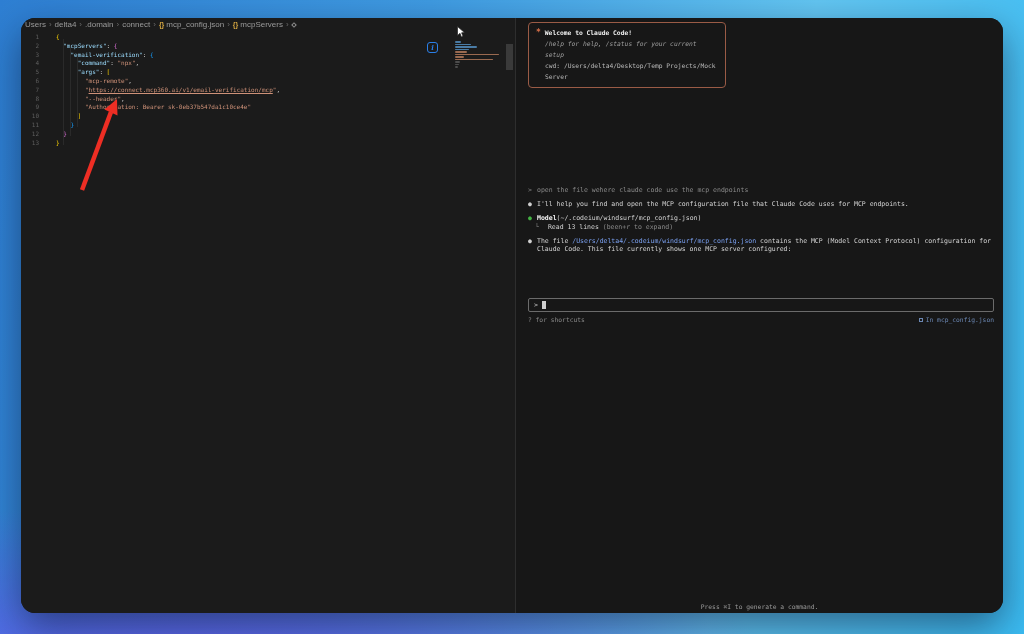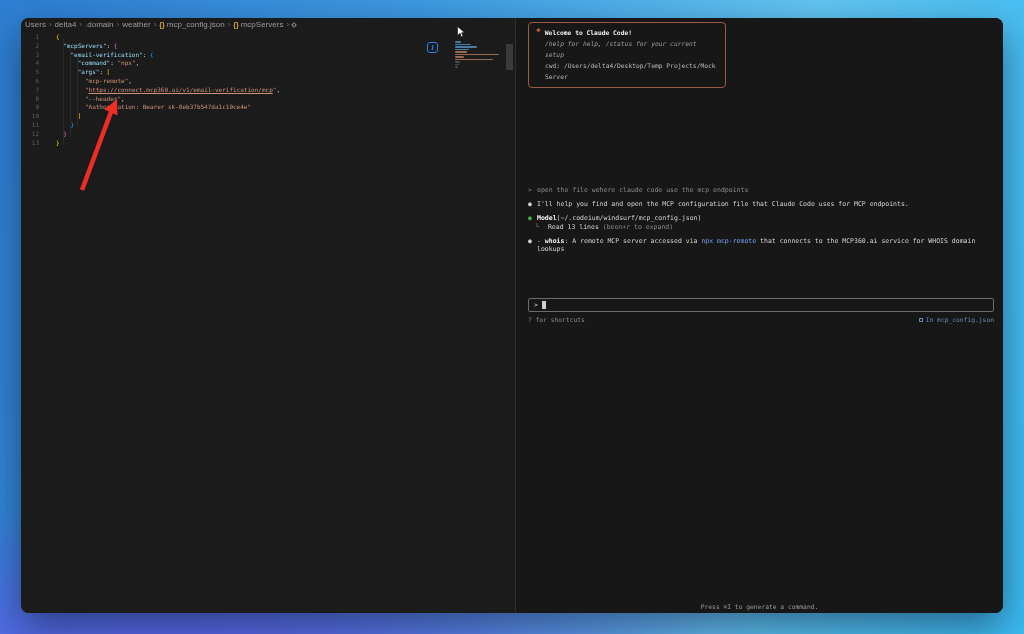--- a/index.html
+++ b/index.html
@@ -5,21 +5,21 @@
   * { margin:0; padding:0; box-sizing:border-box; }
   html,body { width:1024px; height:634px; overflow:hidden; }
   body {
     font-family:"DejaVu Sans Mono","Liberation Mono",monospace;
     background:
       radial-gradient(950px 320px at 20% 110%, rgba(109,83,240,.96) 0%, rgba(109,83,240,0) 62%),
       linear-gradient(100deg,#2e7fd3 0%,#3f9be2 38%,#63c6f2 72%,#3bbcf2 100%);
   }
   .window {
     position:absolute; left:21px; top:18px; width:982px; height:595px;
-    background:#1a1a1a; border-radius:8px; overflow:hidden;
+    background:#1a1a1a; border-radius:14px; overflow:hidden;
     box-shadow:0 14px 38px rgba(8,14,40,.5);
   }
   
   .left-pane { position:absolute; left:0; top:0; width:494px; height:100%; background:#1b1b1b; }
   .breadcrumb {
     height:13px; display:flex; align-items:center; gap:3px; padding-left:4px;
     font-family:"Liberation Sans","DejaVu Sans",sans-serif; font-size:8px; color:#9b9b9b;
     white-space:nowrap; overflow:hidden;
   }
   .bc-item { display:inline-flex; align-items:center; gap:2px; cursor:pointer; }
@@ -100,21 +100,21 @@
         <span class="bc-sep">›</span>
         <span class="bc-item">
           <span class="bc-label">delta4</span>
         </span>
         <span class="bc-sep">›</span>
         <span class="bc-item">
           <span class="bc-label">.domain</span>
         </span>
         <span class="bc-sep">›</span>
         <span class="bc-item">
-          <span class="bc-label">weather</span>
+          <span class="bc-label">connect</span>
         </span>
         <span class="bc-sep">›</span>
         <span class="bc-item">
           <span class="bc-braces">{}</span>
           <span class="bc-label">mcp_config.json</span>
         </span>
         <span class="bc-sep">›</span>
         <span class="bc-item">
           <span class="bc-braces">{}</span>
           <span class="bc-label">mcpServers</span>
@@ -209,21 +209,21 @@
         </div>
         <div class="entry tight ind">
           <span class="lead c-dim">└</span>
           <div class="paras">
             <div class="para"><span class="s-plain"> Read 13 lines </span><span class="s-dim">(been+r to expand)</span></div>
           </div>
         </div>
         <div class="entry">
           <span class="lead c-white">●</span>
           <div class="paras">
-            <div class="para"><span class="s-plain">- </span><span class="s-bold">whois</span><span class="s-plain">: A remote MCP server accessed via </span><span class="s-code">npx mcp-remote</span><span class="s-plain"> that connects to the MCP360.ai service for WHOIS domain lookups</span></div>
+            <div class="para"><span class="s-plain">The file </span><span class="s-code">/Users/delta4/.codeium/windsurf/mcp_config.json</span><span class="s-plain"> contains the MCP (Model Context Protocol) configuration for Claude Code. This file currently shows one MCP server configured:</span></div>
           </div>
         </div>
       </div>
 
     <div class="input-box">
       <span class="prompt">&gt;</span>
       <span class="cursor"></span>
     </div>
 
     <div class="hints">

